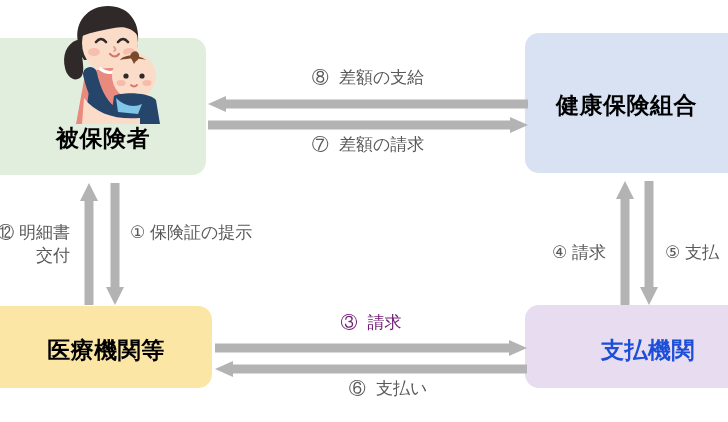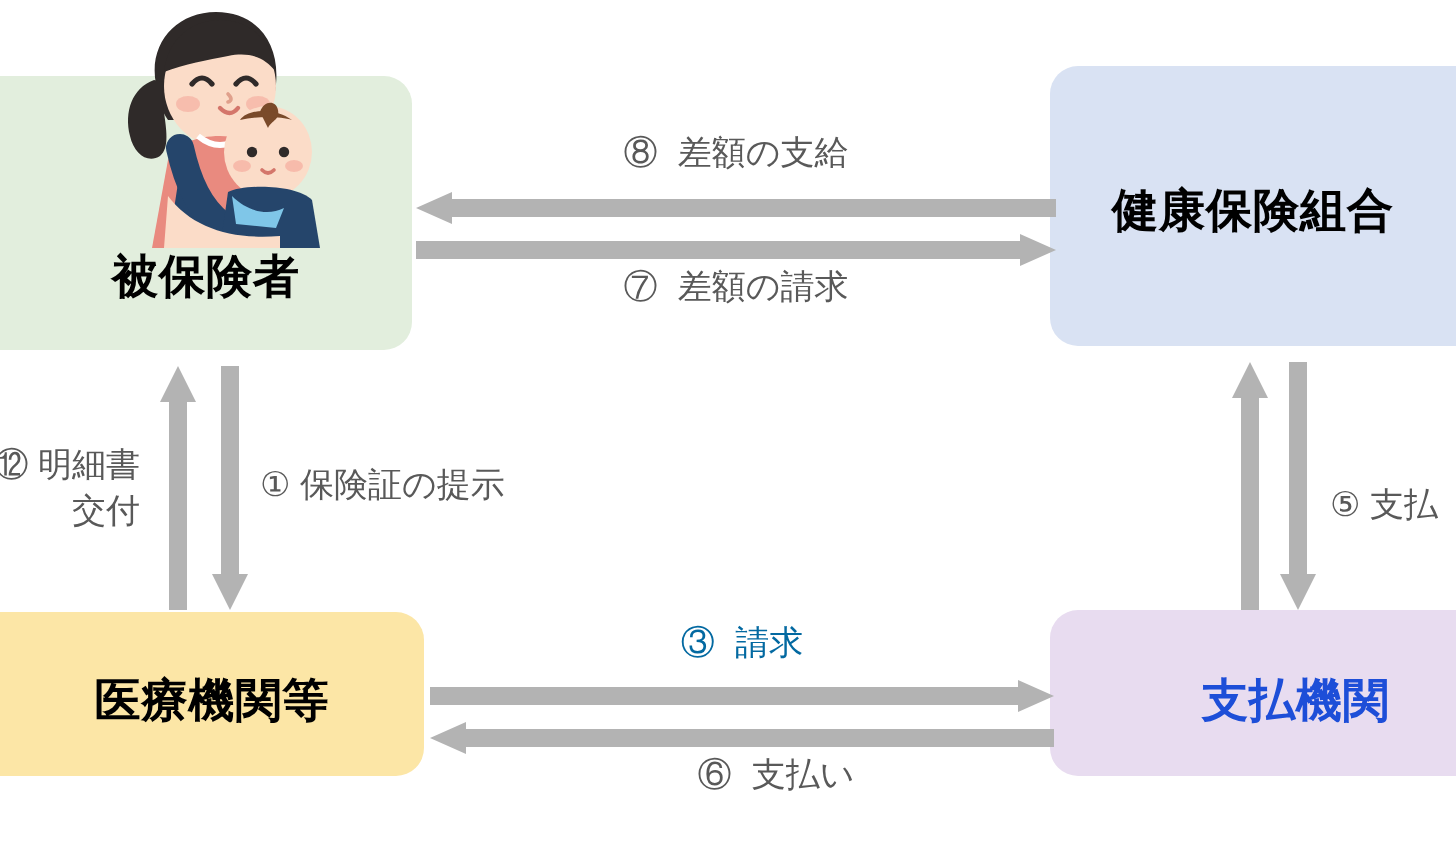--- a/index.html
+++ b/index.html
@@ -178,34 +178,35 @@
   <div class="caption center" style="left: 208px; top: 135px; width: 320px; color: rgb(89, 89, 89);">⑦ 差額の請求</div>
 
   <svg class="arrow-v" style="left:80px; top:183px; width:18px; height:122px;" viewBox="0 0 18 122">
     <polygon points="9,0 18,18 13.5,18 13.5,122 4.5,122 4.5,18 0,18" fill="#b3b3b3"></polygon>
   </svg>
   <div class="caption right" style="left: -40px; top: 222px; width: 110px; color: rgb(89, 89, 89);"><span>⑫ 明細書</span><br><span>交付</span></div>
 
   <svg class="arrow-v" style="left:106px; top:183px; width:18px; height:122px;" viewBox="0 0 18 122">
     <polygon points="9,122 18,104 13.5,104 13.5,0 4.5,0 4.5,104 0,104" fill="#b3b3b3"></polygon>
   </svg>
-  <div class="caption" style="left: 130px; top: 222px; width: 200px; color: rgb(89, 89, 89); margin-top: 10px;"><span>① 保険証の提示</span><br></div>
+  <div class="caption" style="left: 130px; top: 222px; width: 200px; color: rgb(89, 89, 89);"><span>① 保険証の提示</span><br></div>
 
   <svg class="arrow-v" style="left:616px; top:181px; width:18px; height:124px;" viewBox="0 0 18 124">
     <polygon points="9,0 18,18 13.5,18 13.5,124 4.5,124 4.5,18 0,18" fill="#b3b3b3"></polygon>
   </svg>
+  <div class="caption right" style="left: 498px; top: 242px; width: 108px; color: rgb(89, 89, 89);">④ 請求</div>
 
   <svg class="arrow-v" style="left:640px; top:181px; width:18px; height:124px;" viewBox="0 0 18 124">
     <polygon points="9,124 18,106 13.5,106 13.5,0 4.5,0 4.5,106 0,106" fill="#b3b3b3"></polygon>
   </svg>
   <div class="caption" style="left: 665px; top: 242px; width: 120px; color: rgb(89, 89, 89);">⑤ 支払</div>
 
   <svg class="arrow-h" style="left:215px; top:340px; width:312px; height:16px;" viewBox="0 0 312 16">
     <polygon points="312,8 294,0 294,3.5 0,3.5 0,12.5 294,12.5 294,16" fill="#b3b3b3"></polygon>
   </svg>
-  <div class="caption center" style="left: 215px; top: 313px; width: 312px; color: #0369a1;">③ 請求</div>
+  <div class="caption center" style="left: 215px; top: 313px; width: 312px; color: #701a75;">③ 請求</div>
 
   <svg class="arrow-h" style="left:215px; top:361px; width:312px; height:16px;" viewBox="0 0 312 16">
     <polygon points="0,8 18,0 18,3.5 312,3.5 312,12.5 18,12.5 18,16" fill="#b3b3b3"></polygon>
   </svg>
   <div class="caption center" style="left: 232px; top: 379px; width: 312px; color: rgb(89, 89, 89);">⑥ 支払い</div>
 
 </div>
 
 </body></html>

